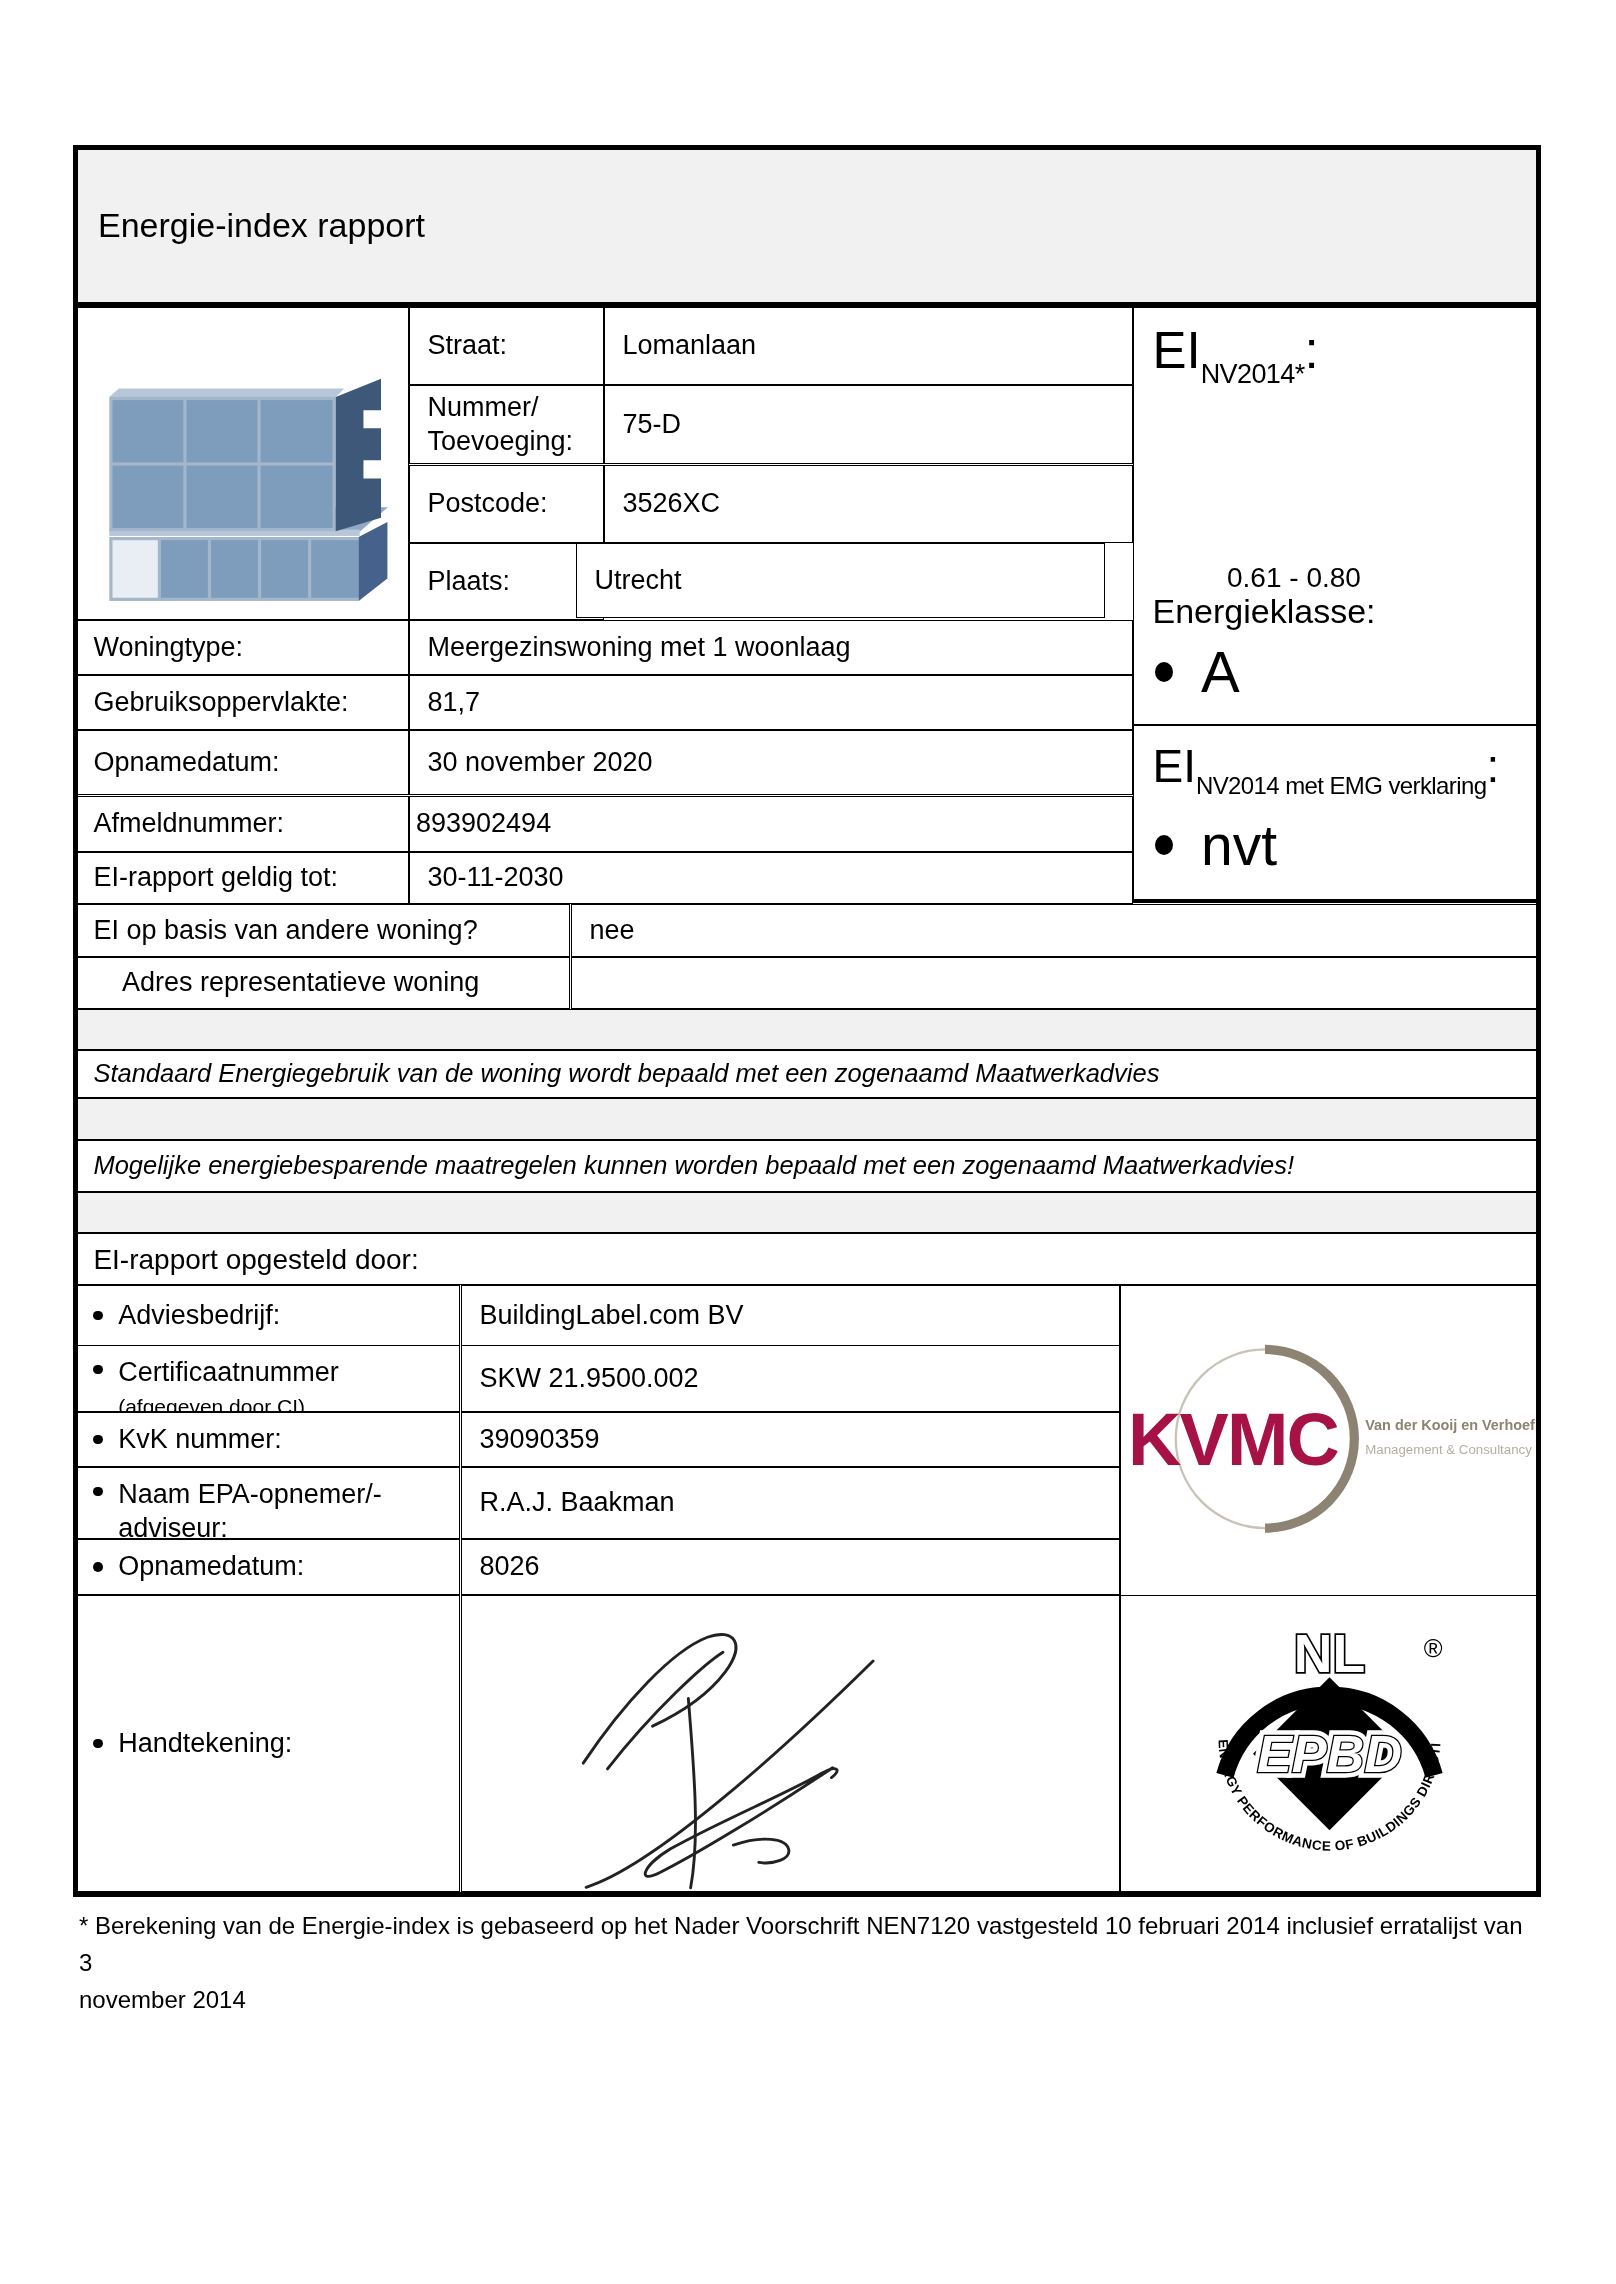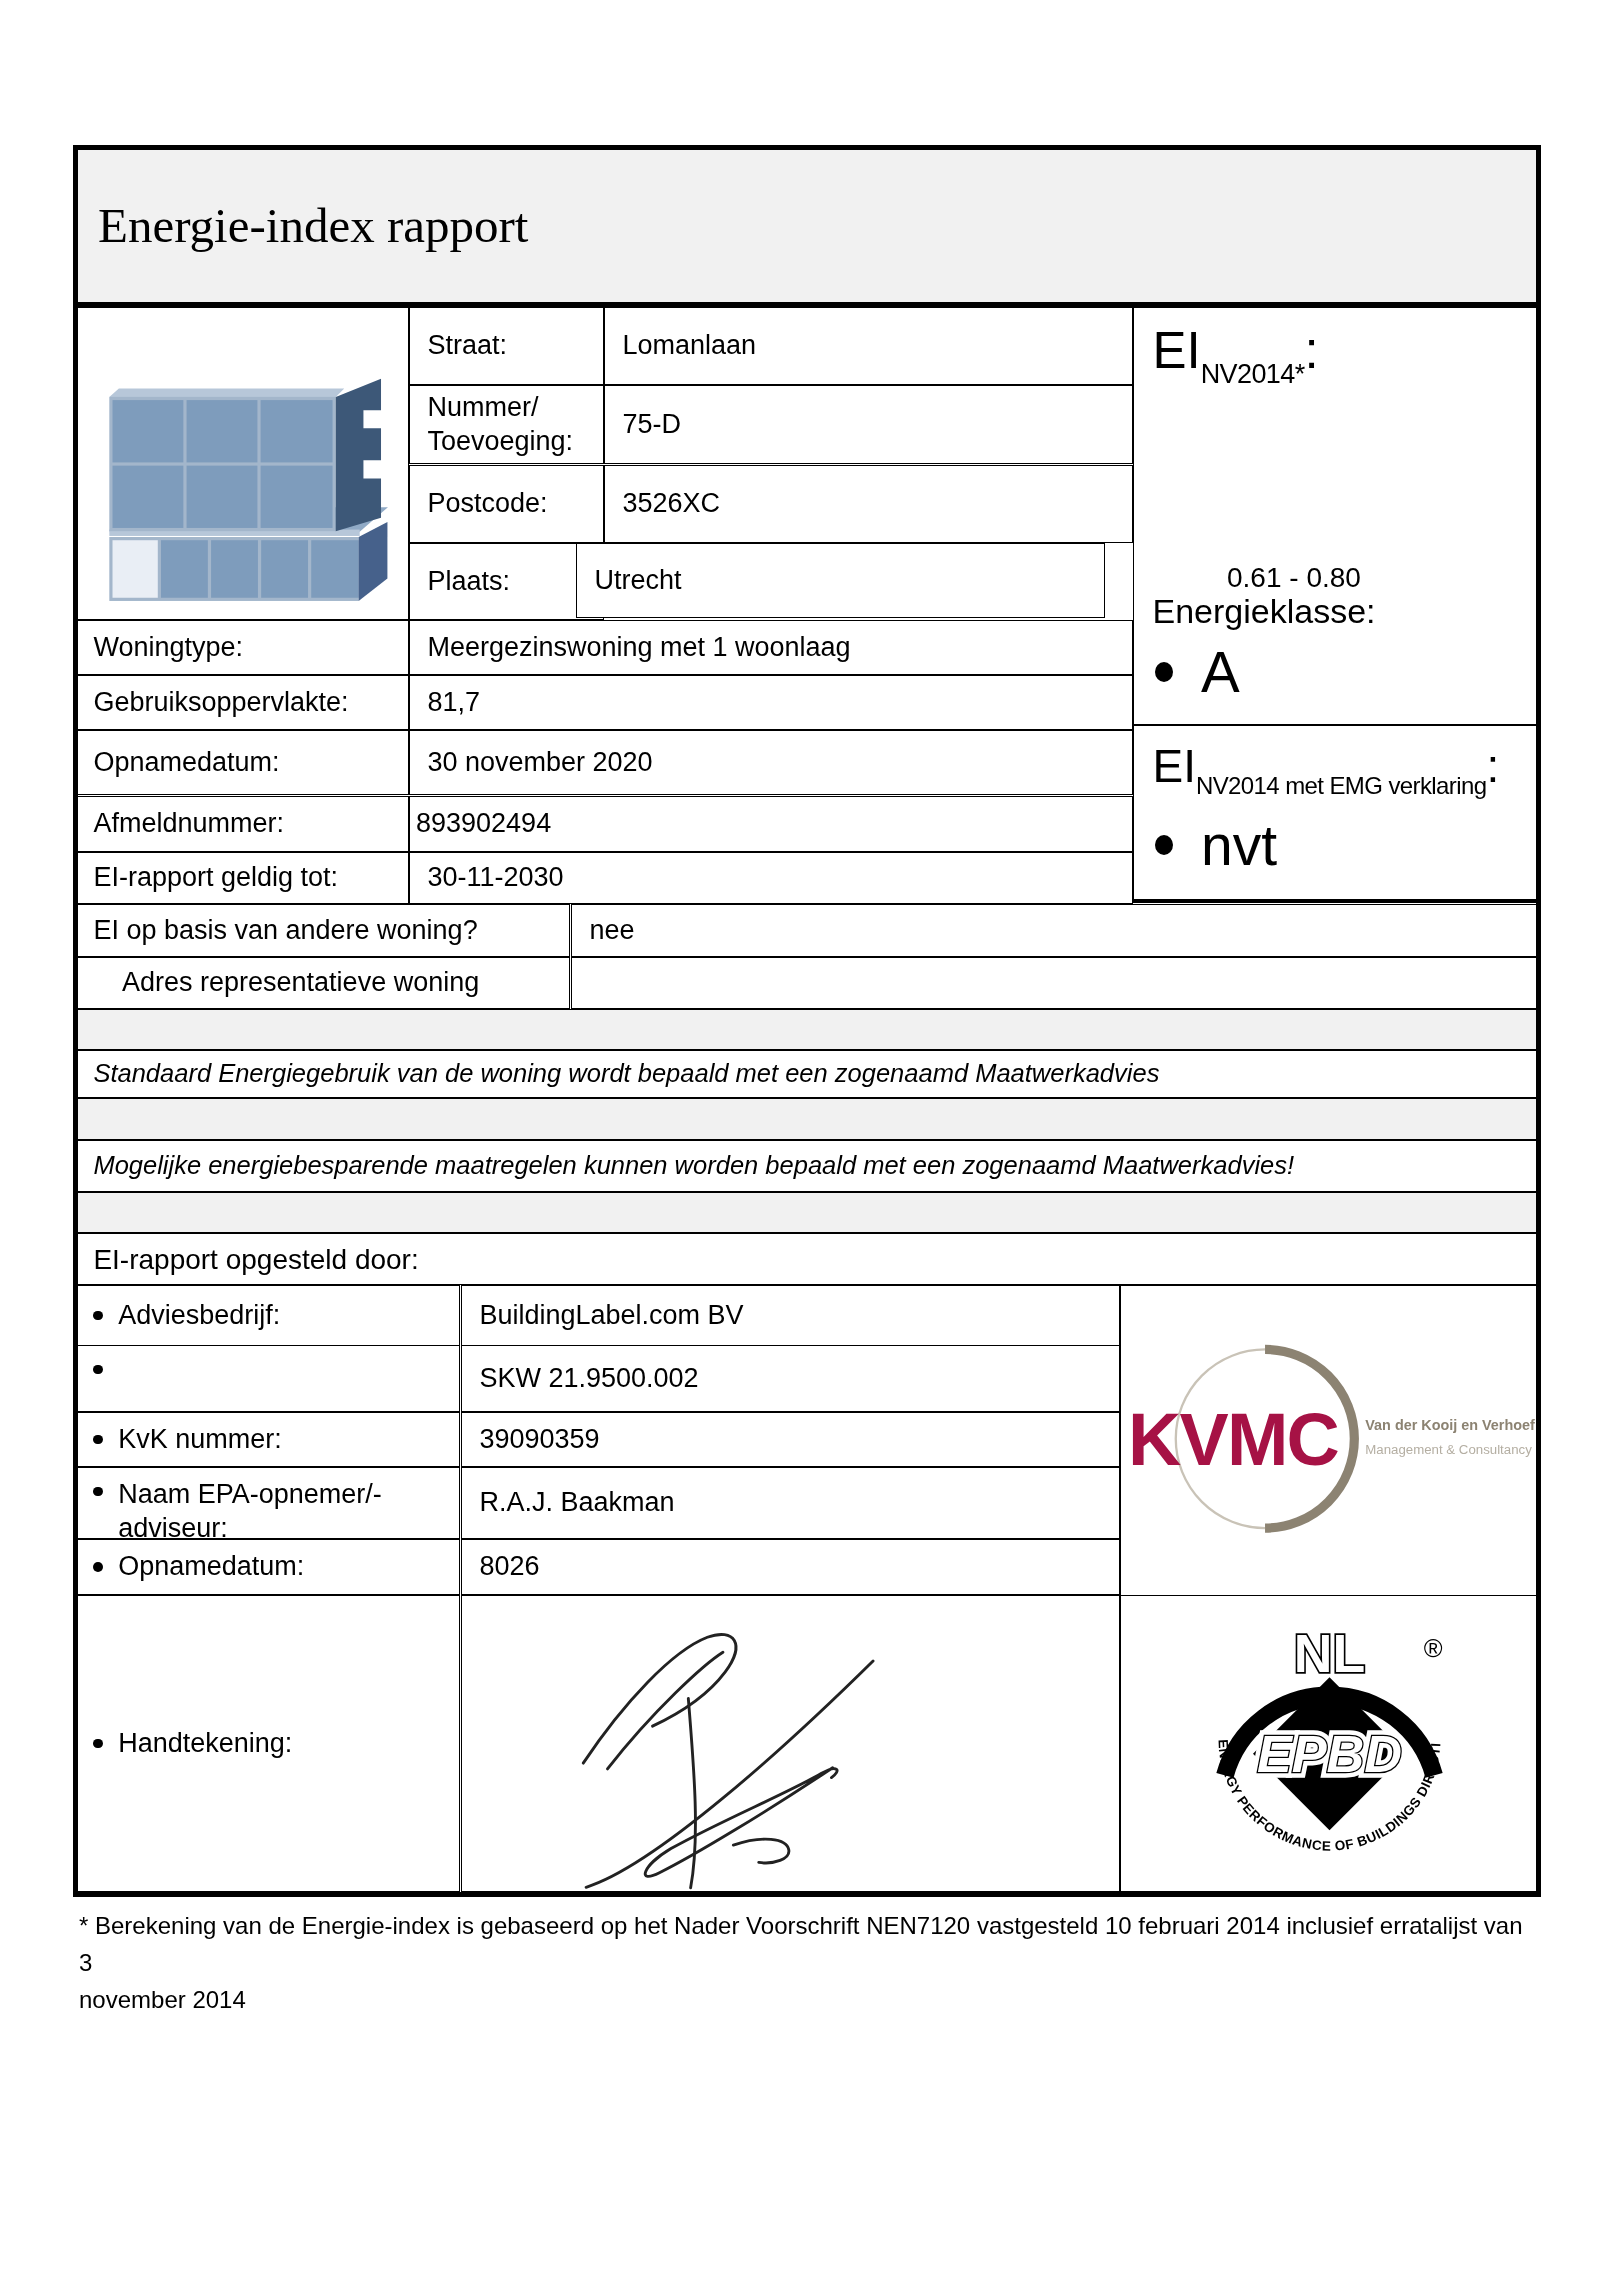--- a/index.html
+++ b/index.html
@@ -9,21 +9,21 @@
     font-family:"Liberation Sans", sans-serif; color:#000;
   }
   .cell {
     position:absolute; border:1.7px solid #000; background:#fff;
     display:flex; align-items:center; padding:0 17.4px;
     font-size:27px; line-height:1.25;
   }
   .lbl { white-space:pre-line; }
   .band { background:#f1f1f1; }
   .nopad { padding:0; }
-  .title-cell { font-size:49px; padding-left:22px; border-bottom:5.2px solid #000; background:#f1f1f1;font-family:Liberation Serif, serif; }
+  .title-cell { font-size:34px; padding-left:22px; border-bottom:5.2px solid #000; background:#f1f1f1; }
   .italic-note { font-style:italic; font-size:25.5px; }
   .heading-cell { font-size:28px; }
   .indent { padding-left:46px; }
   .dot { width:9.8px; height:9.8px; border-radius:50%; background:#000; flex:none; margin-right:15px; }
   .bigdot { width:18px; height:20px; border-radius:50%; background:#000; flex:none; }
   .subsmall { font-size:21px; margin-top:3.5px; }
   .twoline { display:flex; flex-direction:column; justify-content:center; }
   .tstart { align-items:flex-start; }
   .tstart .dot { margin-top:18.5px; }
   
@@ -199,20 +199,24 @@
   <div class="cell" style="left:75px; top:1285px; width:385px; height:61px;">
     <span class="dot"></span>
       <span class="lbl">Adviesbedrijf:</span>
   </div>
   <div class="cell" style="left:461px; top:1285px; width:659px; height:61px;">
       <span>BuildingLabel.com BV</span>
     </div>
 
   <div class="cell tstart" style="left:75px; top:1345px; width:385px; height:67px;">
     <span class="dot"></span>
+    <span class="twoline">
+      <span class="lbl" style="margin-top:10.4px;">Certificaatnummer</span>
+      <span class="subsmall">(afgegeven door CI)</span>
+    </span>
   </div>
   <div class="cell" style="left:461px; top:1345px; width:659px; height:67px;">
       <span>SKW 21.9500.002</span>
     </div>
 
   <div class="cell" style="left:75px; top:1412px; width:385px; height:55px;">
     <span class="dot"></span>
       <span class="lbl">KvK nummer:</span>
   </div>
   <div class="cell" style="left:461px; top:1412px; width:659px; height:55px;">

